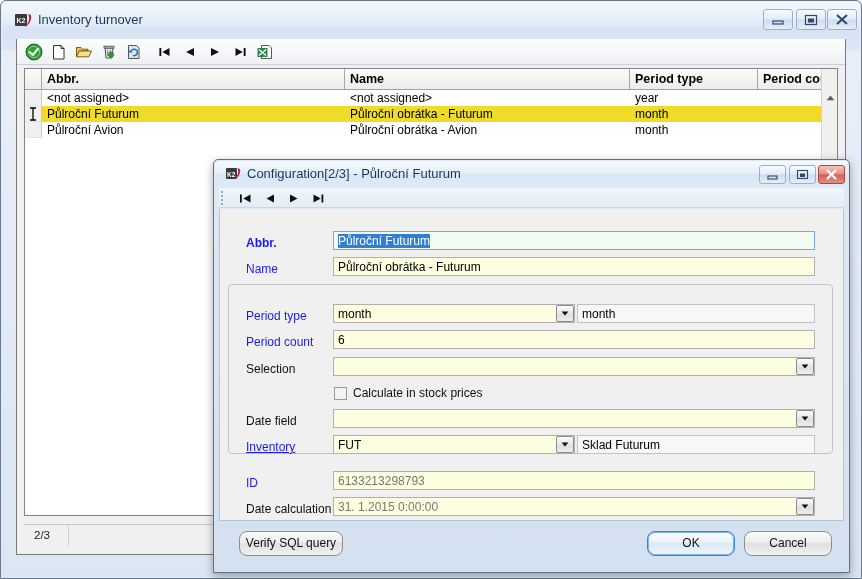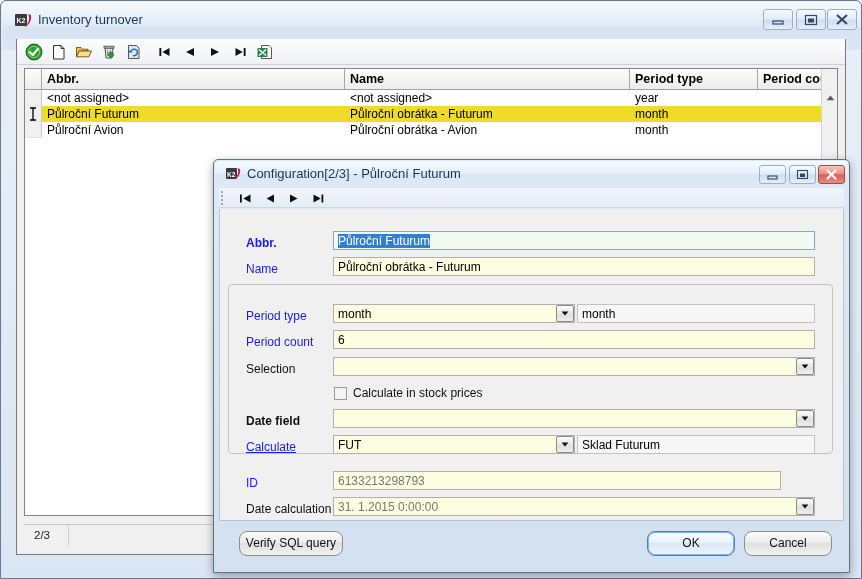--- a/index.html
+++ b/index.html
@@ -511,39 +511,39 @@
     <div class="inp" style="left:113px; top:148px; width:482px;"></div>
     <div class="dd-btn" style="left:576px; top:149px;">
       <svg width="8" height="5" viewBox="0 0 8 5">
           <path d="M0.6 0.6 L7.4 0.6 L4 4.4 Z" fill="#111"></path>
         </svg>
     </div>
 
     <div class="chk-box" style="left:114px; top:178px;"></div>
     <div class="fld-label lbl-black" style="left:133px; top:177px;">Calculate in stock prices</div>
 
-    <div class="fld-label lbl-black" style="left:26px; top:205px;font-weight:bold;">Date field</div>
+    <div class="fld-label lbl-black" style="left:26px; top:205px;">Date field</div>
     <div class="inp" style="left:113px; top:200px; width:482px;"></div>
     <div class="dd-btn" style="left:576px; top:201px;">
       <svg width="8" height="5" viewBox="0 0 8 5">
           <path d="M0.6 0.6 L7.4 0.6 L4 4.4 Z" fill="#111"></path>
         </svg>
     </div>
 
-    <div class="fld-label lbl-link" style="left:26px; top:231px;">Calculate</div>
+    <div class="fld-label lbl-link" style="left:26px; top:231px;">Inventory</div>
     <div class="inp" style="left:113px; top:226px; width:242px;">FUT</div>
     <div class="dd-btn" style="left:336px; top:227px;">
       <svg width="8" height="5" viewBox="0 0 8 5">
           <path d="M0.6 0.6 L7.4 0.6 L4 4.4 Z" fill="#111"></path>
         </svg>
     </div>
     <div class="inp plain" style="left:357px; top:226px; width:238px;">Sklad Futurum</div>
 
     <div class="fld-label lbl-blue" style="left:26px; top:267px;">ID</div>
-    <div class="inp readonly" style="left:113px; top:262px; width:448px;">6133213298793</div>
+    <div class="inp readonly" style="left:113px; top:262px; width:482px;">6133213298793</div>
 
     <div class="fld-label lbl-black" style="left:26px; top:293px;">Date calculation</div>
     <div class="inp readonly" style="left:113px; top:288px; width:482px;">31. 1.2015  0:00:00</div>
     <div class="dd-btn" style="left:576px; top:289px;">
       <svg width="8" height="5" viewBox="0 0 8 5">
           <path d="M0.6 0.6 L7.4 0.6 L4 4.4 Z" fill="#111"></path>
         </svg>
     </div>
   </div>
 

